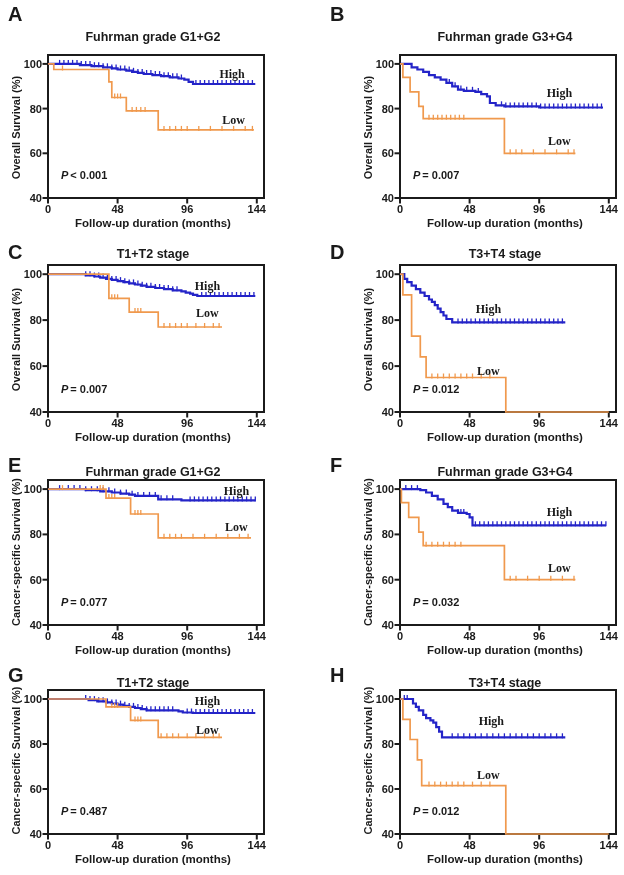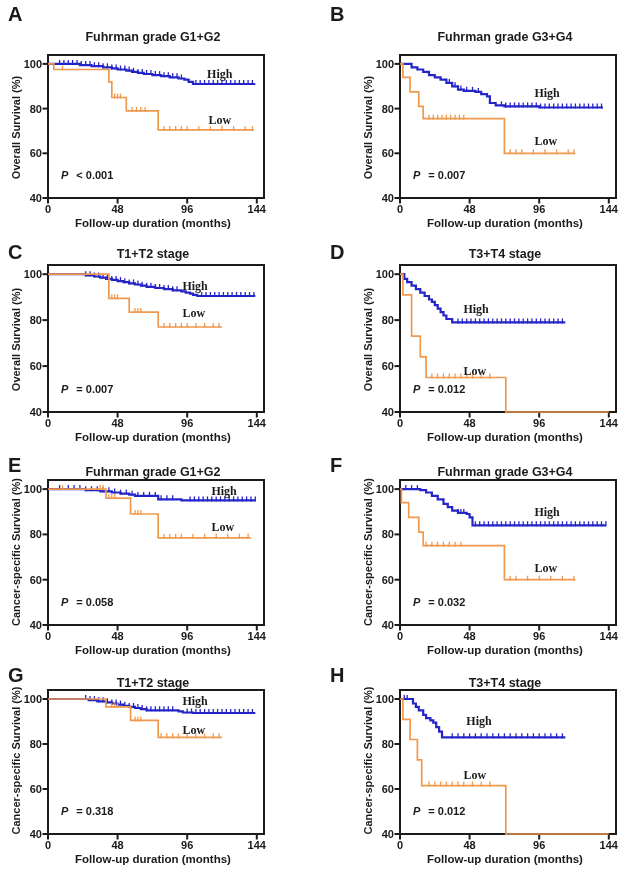--- a/index.html
+++ b/index.html
@@ -13,22 +13,22 @@
   .letter{position:absolute;left:8px;font-weight:bold;font-size:20px;line-height:20px;}
   .cR .letter{left:18px;}
   .title{position:absolute;left:40px;width:226px;text-align:center;font-weight:bold;font-size:12.5px;line-height:14px;}
   .ylab{position:absolute;height:15px;text-align:center;font-weight:bold;font-size:11px;line-height:15px;
         transform:rotate(-90deg);white-space:nowrap;}
   .yt{position:absolute;left:12px;width:30px;text-align:right;font-weight:bold;font-size:11px;line-height:14px;}
   .xt{position:absolute;width:40px;text-align:center;font-weight:bold;font-size:11px;line-height:13px;}
   .xlab{position:absolute;left:40px;width:226px;text-align:center;font-weight:bold;font-size:11.5px;line-height:13px;}
   .pval{position:absolute;left:61px;font-weight:bold;font-size:11px;line-height:13px;}
   .pval .pi{font-style:italic;}
-  .pval .pt{margin-left:8px;}
-  .slab{position:absolute;width:50px;font-family:"Liberation Serif",serif;
+  .pval .pt{margin-left:2px;}
+  .slab{position:absolute;width:50px;text-align:center;font-family:"Liberation Serif",serif;
         font-weight:bold;font-size:12px;line-height:14px;}
   .plotwrap{position:absolute;left:0;top:0;}
 </style>
 </head>
 <body>
 
 <div id="figure">
 
   <div class="panel cL r0">
     <div class="letter" style="top: 4px;">A</div>
@@ -431,21 +431,21 @@
             <line x1="216.2" y1="81.8" x2="216.2" y2="86.8" stroke="#f0994d" stroke-width="1.3"></line>
             <line x1="227.8" y1="81.8" x2="227.8" y2="86.8" stroke="#f0994d" stroke-width="1.3"></line>
             <line x1="239.4" y1="81.8" x2="239.4" y2="86.8" stroke="#f0994d" stroke-width="1.3"></line>
             <line x1="248.1" y1="81.8" x2="248.1" y2="86.8" stroke="#f0994d" stroke-width="1.3"></line>
           </svg></div>
       <div class="xt" style="left: 28px; top: 178px;">0</div>
       <div class="xt" style="left: 97.5839px; top: 178px;">48</div>
       <div class="xt" style="left: 167.168px; top: 178px;">96</div>
       <div class="xt" style="left: 236.752px; top: 178px;">144</div>
       <div class="xlab" style="top: 192px;">Follow-up duration (months)</div>
-      <div class="pval" style="top: 144px;"><span class="pi">P</span><span class="pt">= 0.058</span></div>
+      <div class="pval" style="top: 144px;"><span class="pi">P</span><span class="pt">= 0.077</span></div>
       <div class="slab sh" style="left: 211.456px; top: 31.7812px;">High</div>
       <div class="slab sl" style="left: 211.456px; top: 67.5781px;">Low</div>
     </div>
   </div>
 
   <div class="panel cR r2">
     <div class="letter" style="top: 3px;">F</div>
     <div class="inner">
       <div class="title" style="top: 13px;">Fuhrman grade G3+G4</div>
       <div class="ylab" style="width: 145px; left: -56.5px; top: 93.5px;">Cancer-specific Survival (%)</div>
@@ -600,21 +600,21 @@
             <line x1="195.9" y1="73.3" x2="195.9" y2="78.3" stroke="#f0994d" stroke-width="1.3"></line>
             <line x1="204.6" y1="73.3" x2="204.6" y2="78.3" stroke="#f0994d" stroke-width="1.3"></line>
             <line x1="213.3" y1="73.3" x2="213.3" y2="78.3" stroke="#f0994d" stroke-width="1.3"></line>
             <line x1="219.1" y1="73.3" x2="219.1" y2="78.3" stroke="#f0994d" stroke-width="1.3"></line>
           </svg></div>
       <div class="xt" style="left: 28px; top: 179px;">0</div>
       <div class="xt" style="left: 97.5839px; top: 179px;">48</div>
       <div class="xt" style="left: 167.168px; top: 179px;">96</div>
       <div class="xt" style="left: 236.752px; top: 179px;">144</div>
       <div class="xlab" style="top: 193px;">Follow-up duration (months)</div>
-      <div class="pval" style="top: 145px;"><span class="pi">P</span><span class="pt">= 0.318</span></div>
+      <div class="pval" style="top: 145px;"><span class="pi">P</span><span class="pt">= 0.487</span></div>
       <div class="slab sh" style="left: 182.463px; top: 33.7px;">High</div>
       <div class="slab sl" style="left: 182.463px; top: 62.5px;">Low</div>
     </div>
   </div>
 
   <div class="panel cR r3">
     <div class="letter" style="top: 5px;">H</div>
     <div class="inner">
       <div class="title" style="top: 16px;">T3+T4 stage</div>
       <div class="ylab" style="width: 144px; left: -56px; top: 95px;">Cancer-specific Survival (%)</div>

